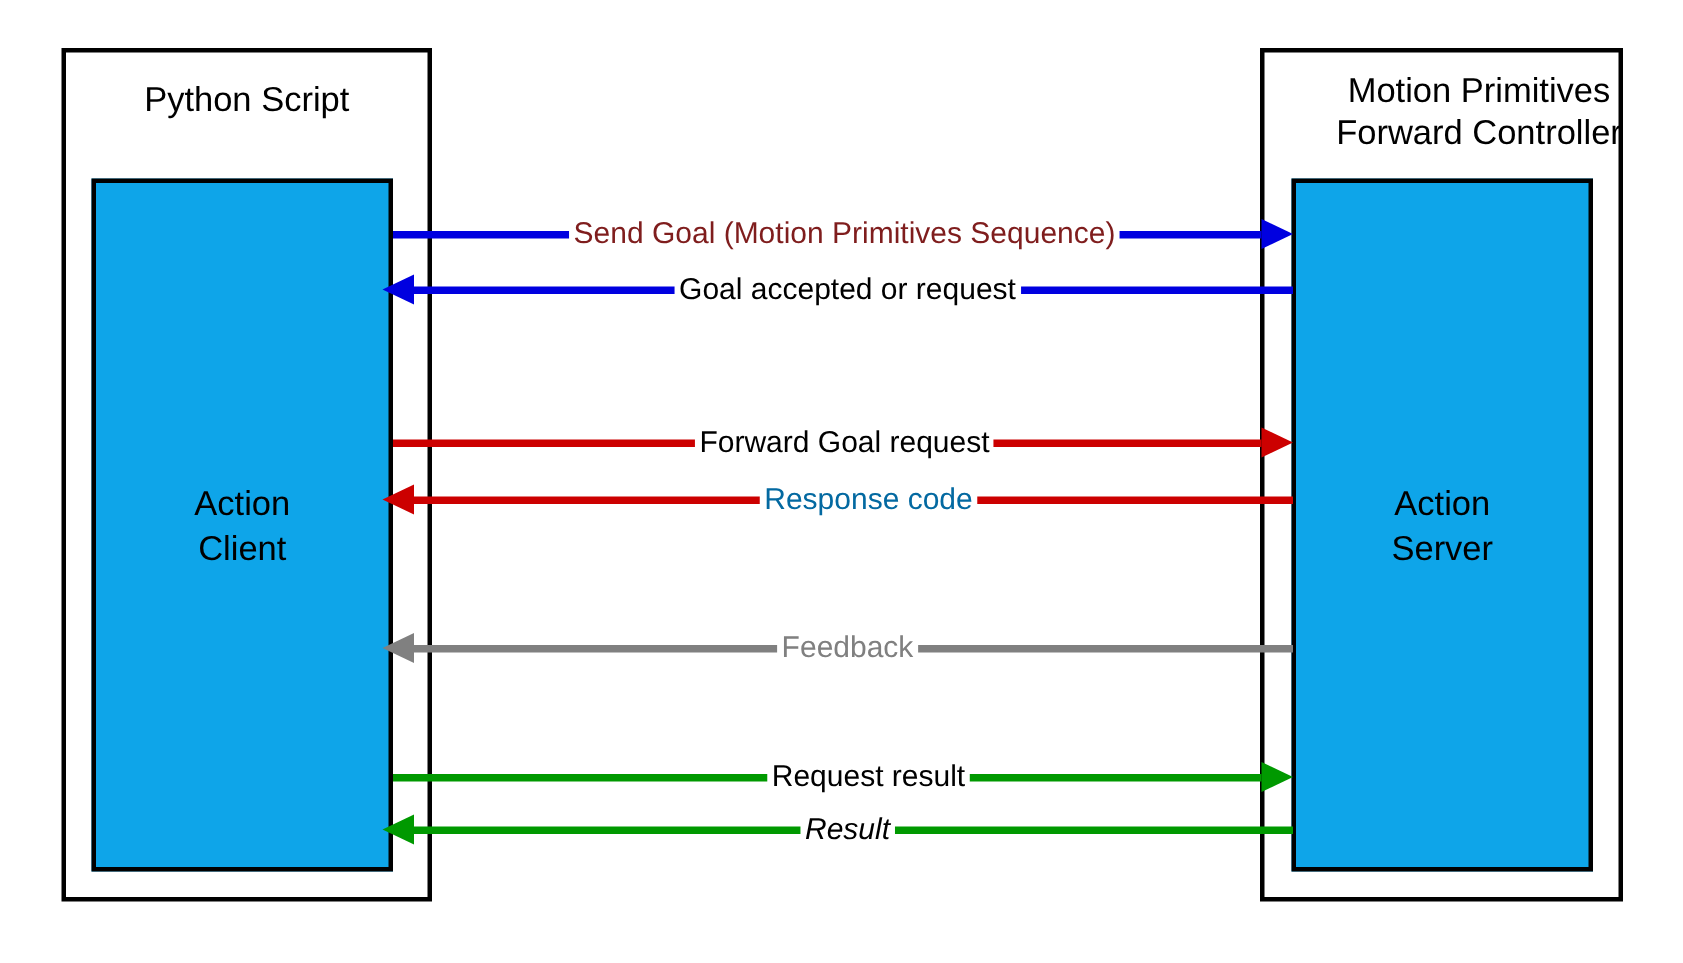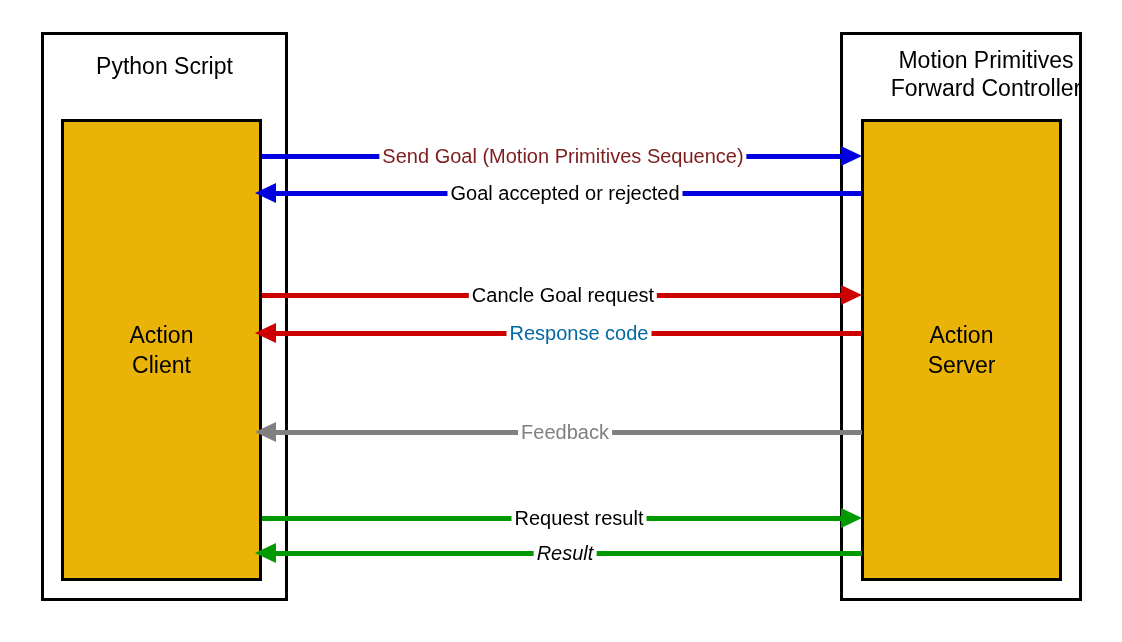--- a/index.html
+++ b/index.html
@@ -28,21 +28,21 @@
     left: 0;
     right: 16px;
     text-align: center;
     color: #000000;
     font-size: 23px;
     line-height: 28px;
     white-space: pre-line;
   }
   .lifeline-box {
     position: absolute;
-    background: #eab308;
+    background: #0ea5e9;
     border: 3px solid #000000;
     box-sizing: border-box;
     display: flex;
     align-items: center;
     justify-content: center;
   }
   .lifeline-label {
     color: #000000;
     font-size: 23px;
     line-height: 30px;
@@ -110,27 +110,27 @@
 
   <div class="msg" style="left:0; top:156px;">
     <div class="msg-line" style="left:262px; width:579px; background:#0000e0;"></div>
     <div class="msg-head right" style="left:841px; border-left-color:#0000e0;"></div>
     <div class="msg-label" style="left:563px; color:#7f1d1d;">Send Goal (Motion Primitives Sequence)</div>
   </div>
 
   <div class="msg" style="left:0; top:193px;">
     <div class="msg-line" style="left:276px; width:586px; background:#0000e0;"></div>
     <div class="msg-head left" style="left:255px; border-right-color:#0000e0;"></div>
-    <div class="msg-label" style="left:565px; color:#000000;">Goal accepted or rejected</div>
+    <div class="msg-label" style="left:565px; color:#000000;">Goal accepted or request</div>
   </div>
 
   <div class="msg" style="left:0; top:295px;">
     <div class="msg-line" style="left:262px; width:579px; background:#cc0000;"></div>
     <div class="msg-head right" style="left:841px; border-left-color:#cc0000;"></div>
-    <div class="msg-label" style="left:563px; color:#000000;">Cancle Goal request</div>
+    <div class="msg-label" style="left:563px; color:#000000;">Forward Goal request</div>
   </div>
 
   <div class="msg" style="left:0; top:333px;">
     <div class="msg-line" style="left:276px; width:586px; background:#cc0000;"></div>
     <div class="msg-head left" style="left:255px; border-right-color:#cc0000;"></div>
     <div class="msg-label" style="left:579px; color:#0369a1;">Response code</div>
   </div>
 
   <div class="msg" style="left:0; top:432px;">
     <div class="msg-line" style="left:276px; width:586px; background:#808080;"></div>

